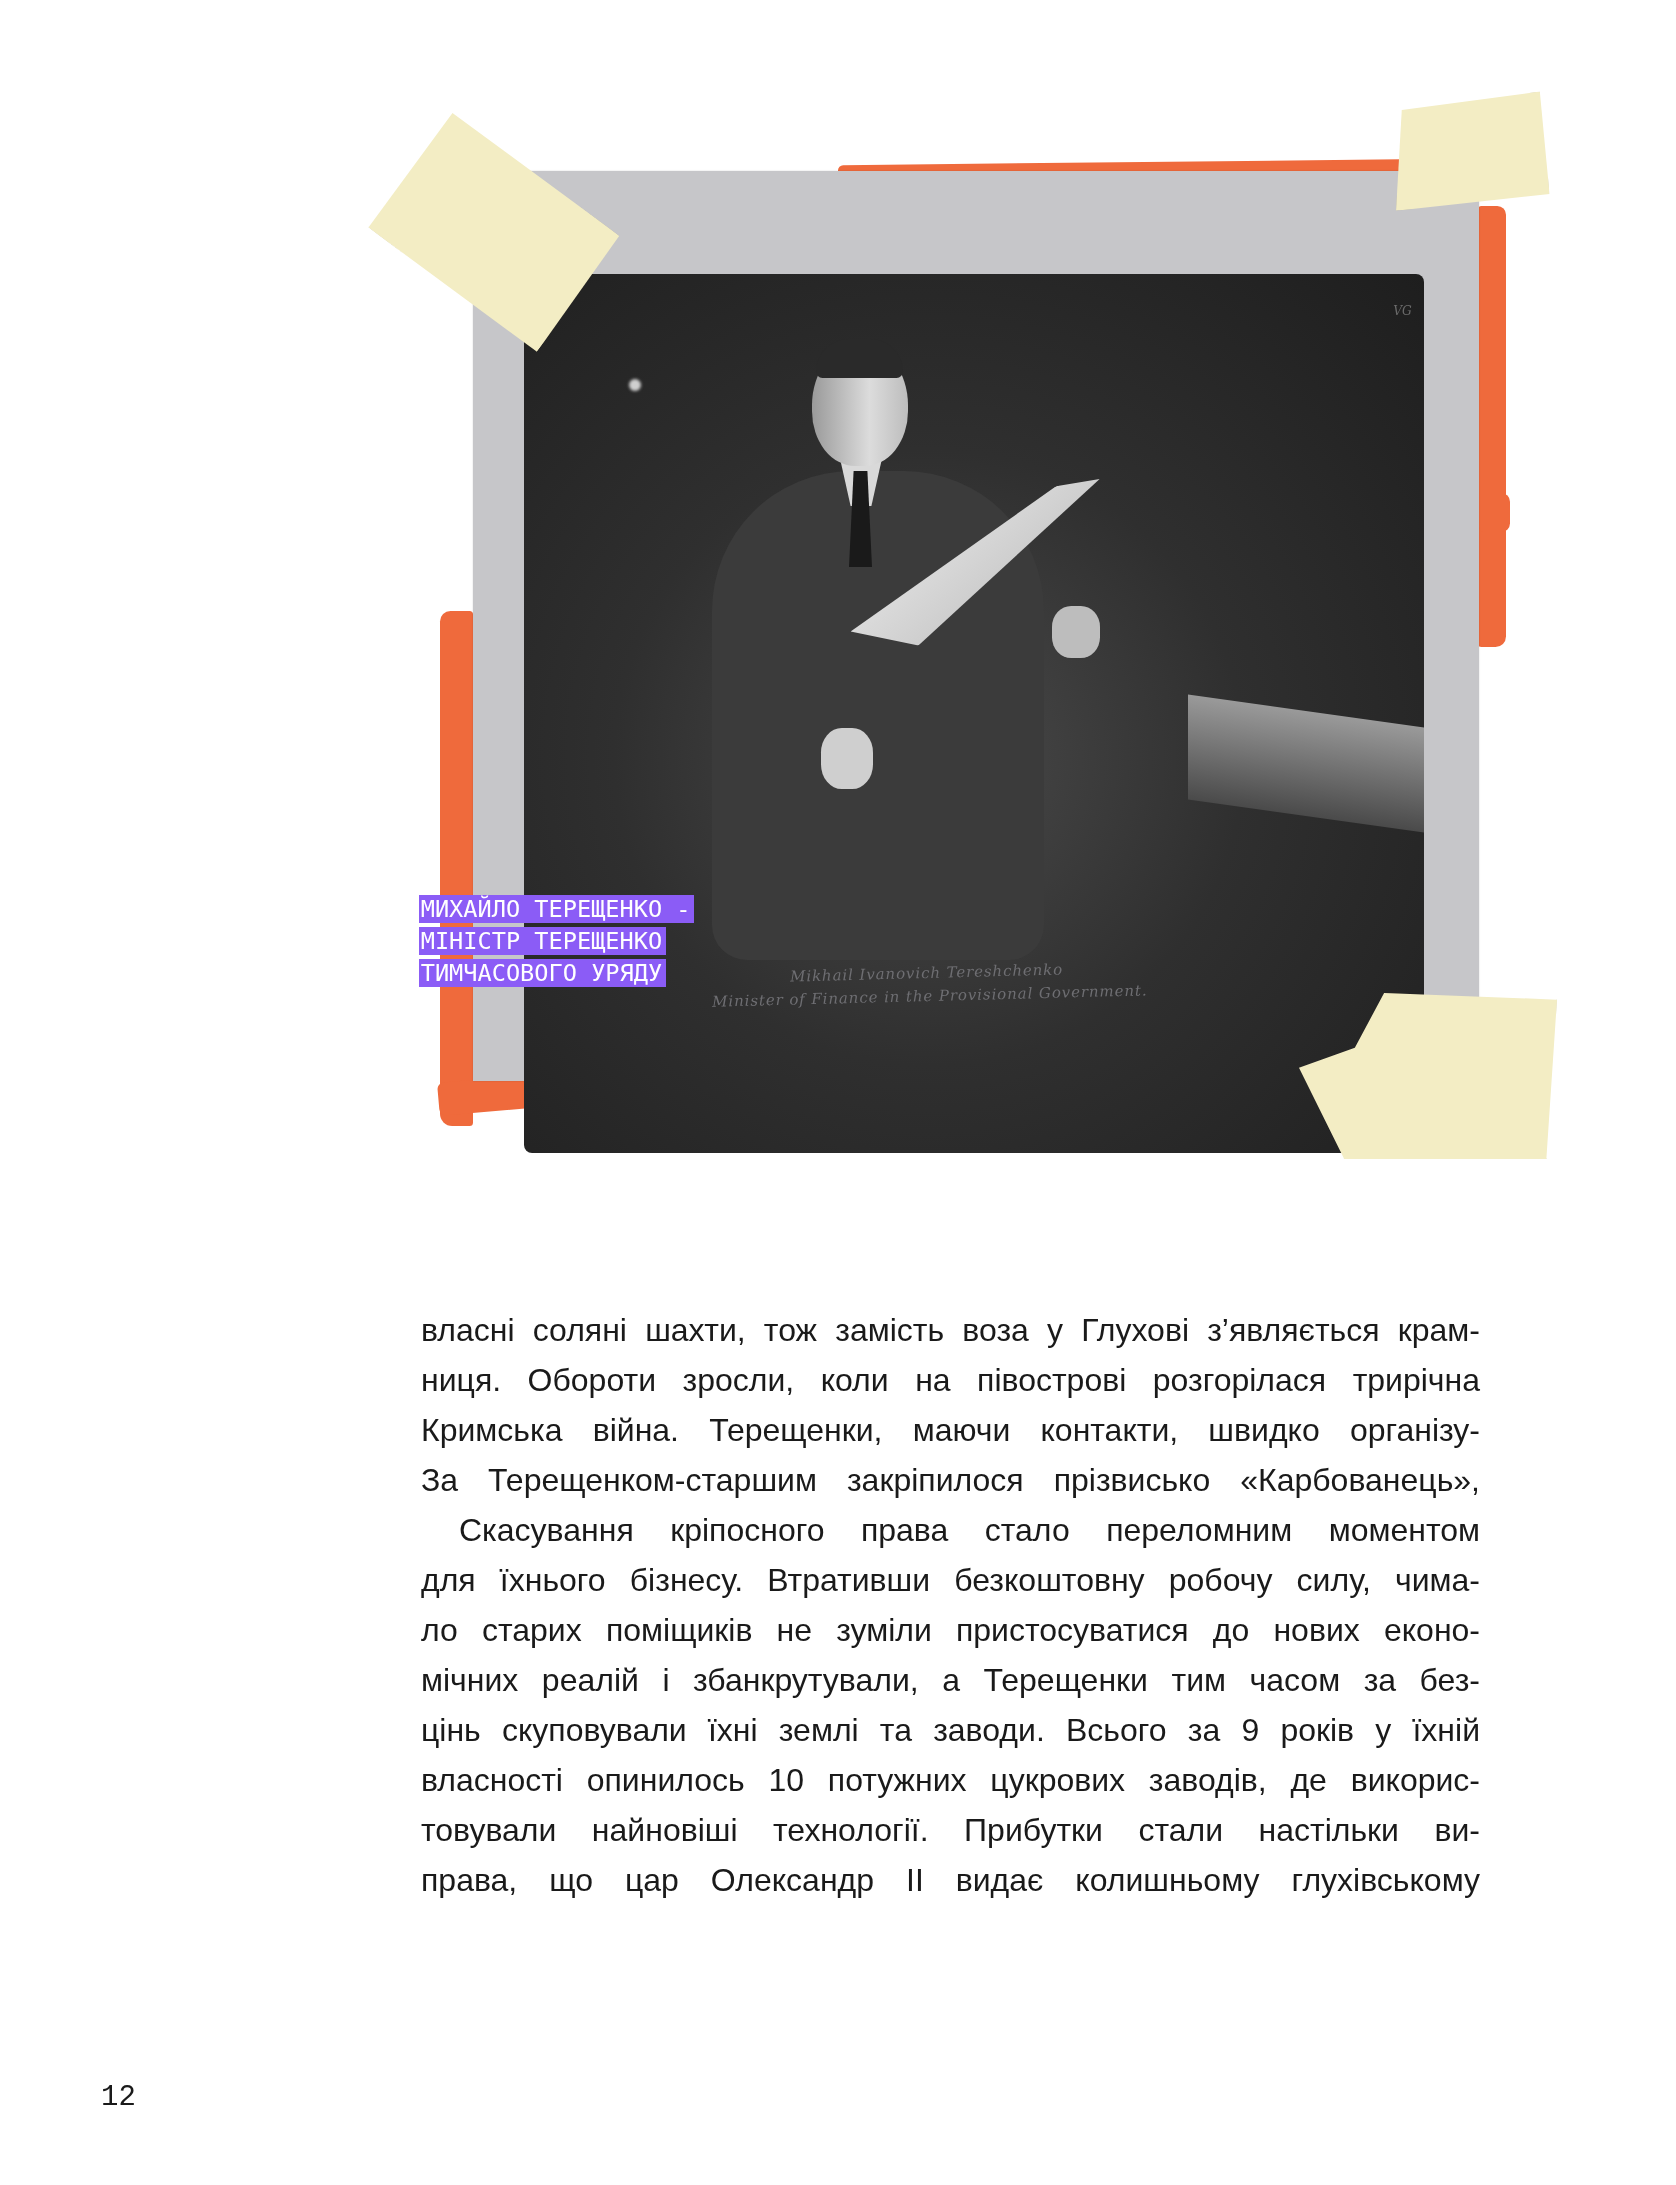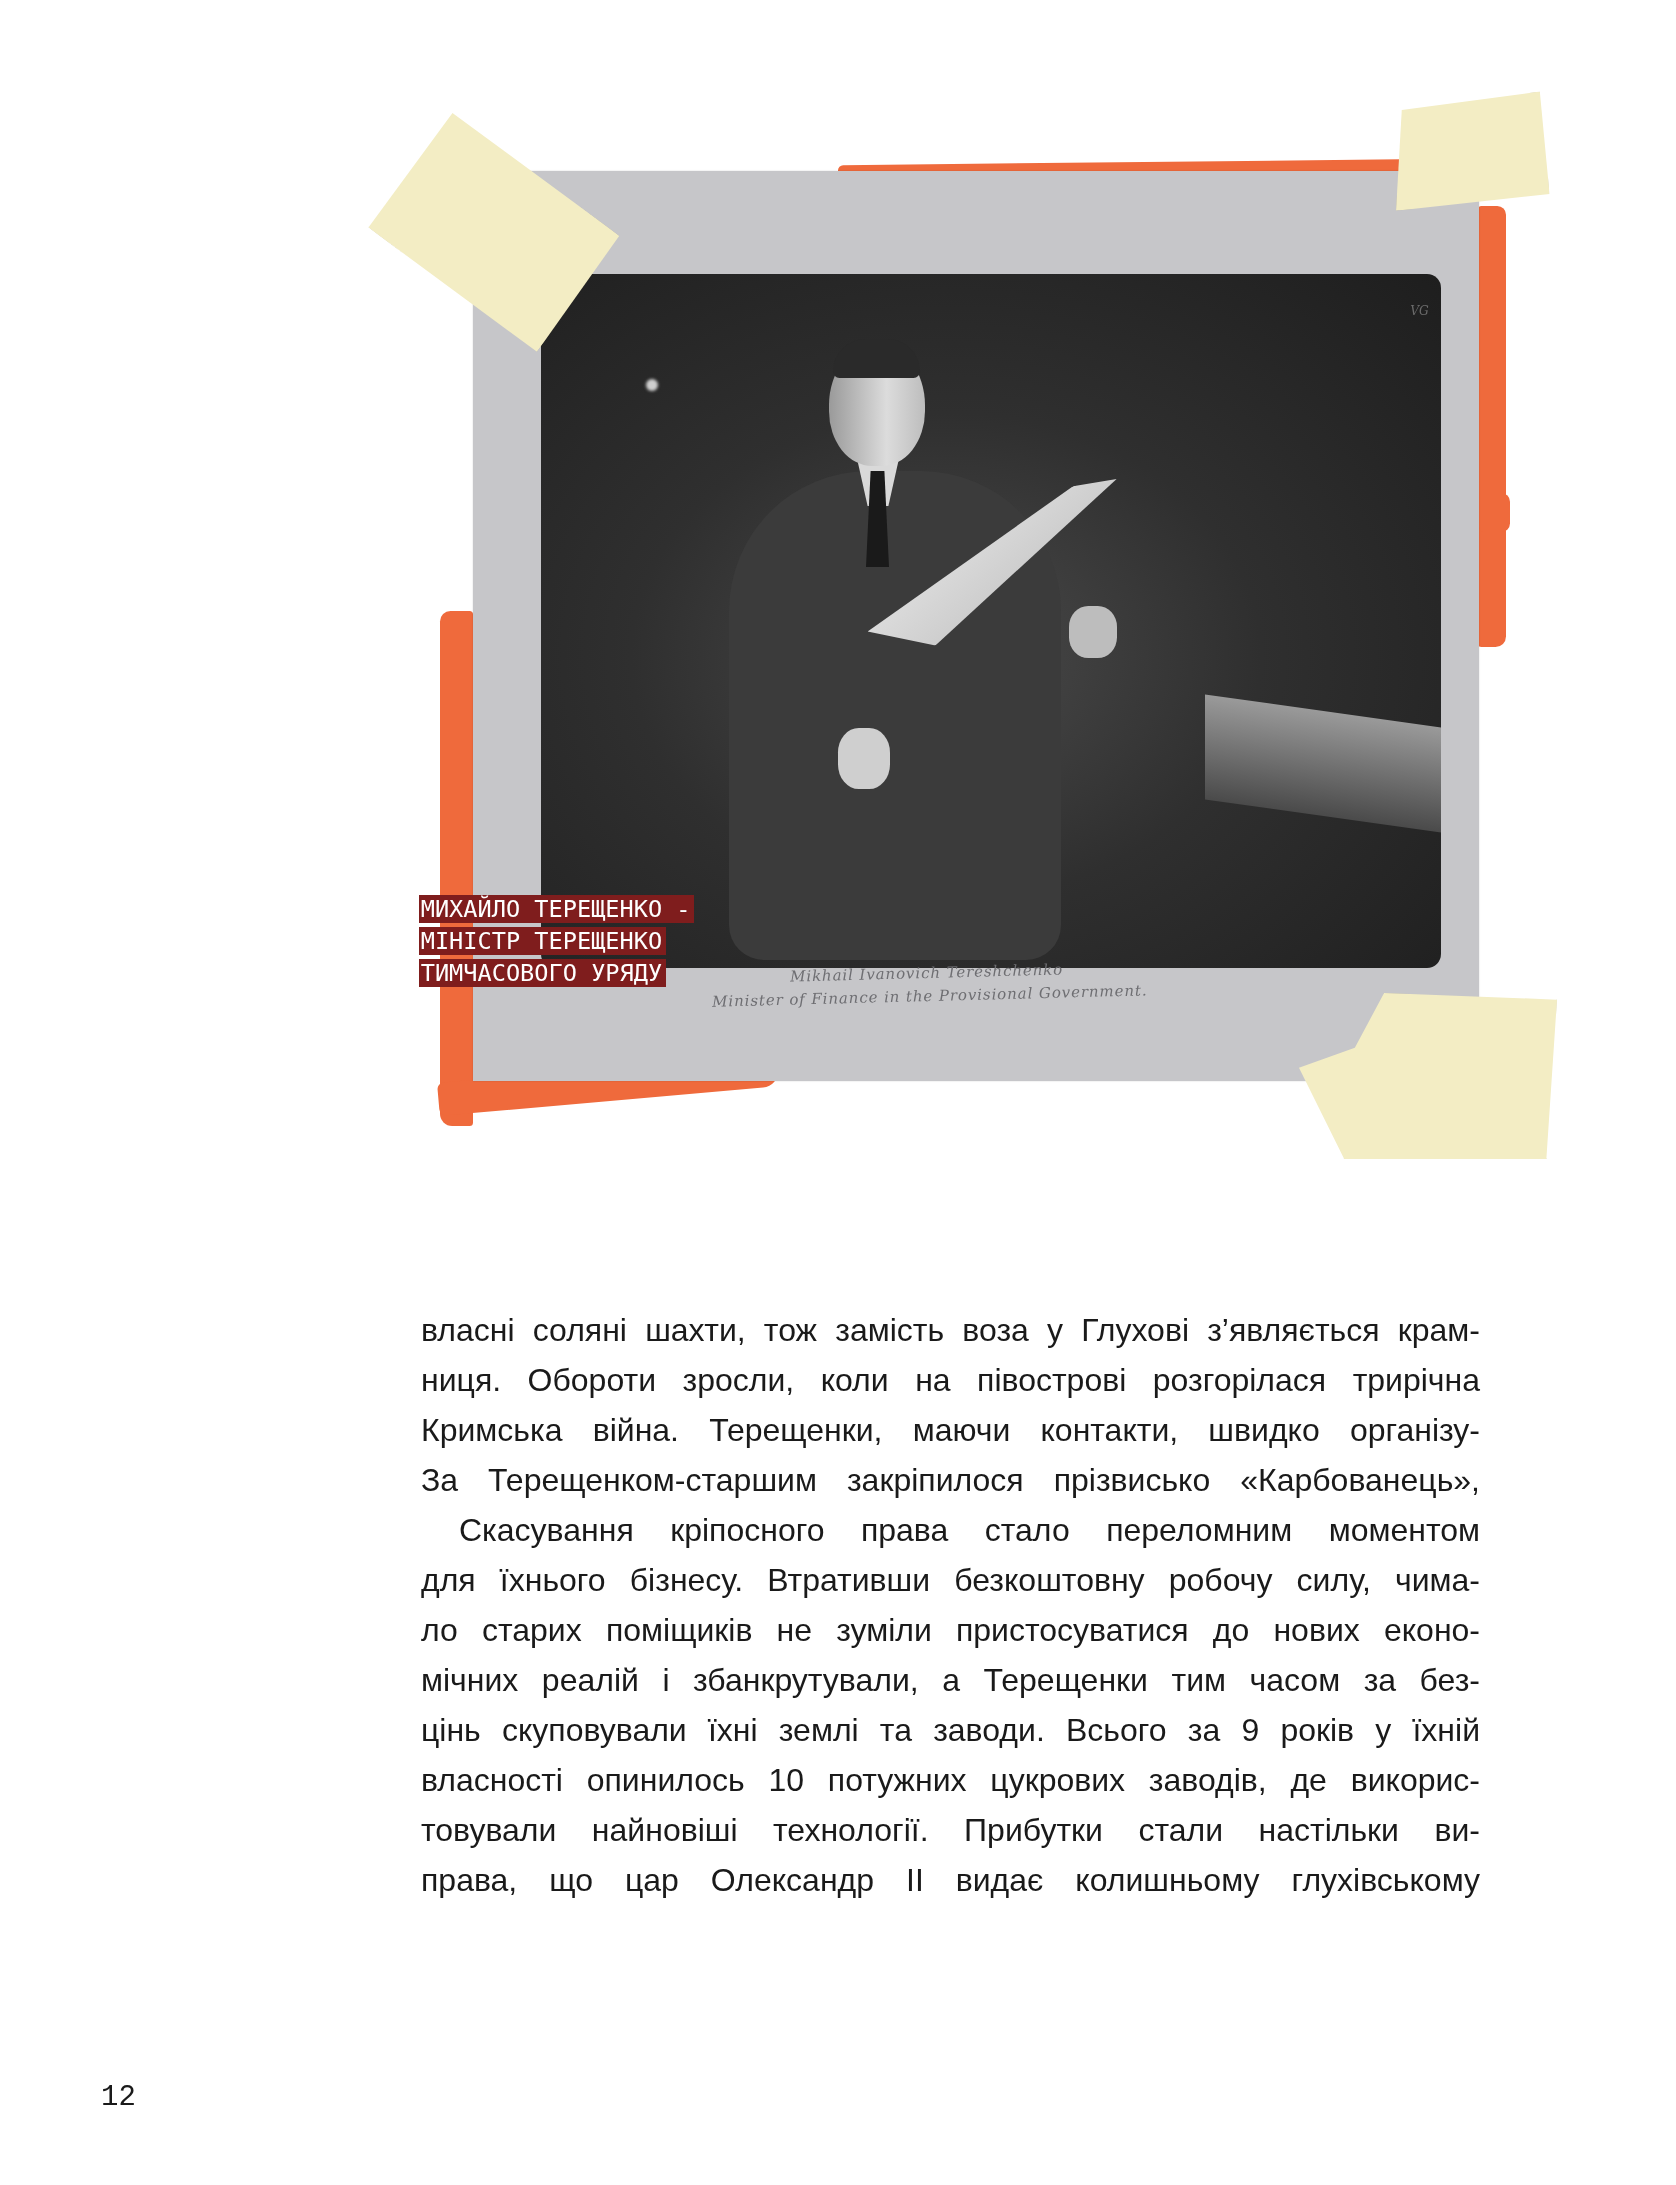--- a/index.html
+++ b/index.html
@@ -9,23 +9,23 @@
     
     .orange { position: absolute; background: #ef6a3c; }
 
     
     .mount {
       position: absolute; left: 473px; top: 171px; width: 1006px; height: 910px;
       background: #c6c6c9;
       box-shadow: 0 0 1.7px rgba(0,0,0,0.15);
     }
     .photo {
-      position: absolute; left: 541px; top: 274px; width: 900px; height: 694px;
+      position: absolute; left: 524px; top: 274px; width: 900px; height: 879px;
       background: radial-gradient(ellipse at 45% 55%, #4a4a4a 0%, #2f2f2f 45%, #1e1e1e 100%);
-      border-radius: 14px;
+      border-radius: 8px;
       overflow: hidden;
     }
     
     .fig-body {
       position: absolute; left: 188px; top: 197px; width: 332px; height: 489px;
       background: #3b3b3b; border-radius: 140px 140px 35px 35px;
     }
     .fig-collar {
       position: absolute; left: 311px; top: 162px; width: 52px; height: 70px;
       background: #d9d9d9; clip-path: polygon(0 0,100% 0,70% 100%,30% 100%);
@@ -79,21 +79,21 @@
       box-shadow: 0 0 1.7px rgba(120,110,70,0.35);
     }
 
     
     .label {
       position: absolute; left: 419px; top: 893px;
       font-family: "DejaVu Sans Mono", "Liberation Mono", monospace;
       font-size: 23.6px; line-height: 32px; color: #ffffff;
     }
     .label-line { display: block; }
-    .label-line span { background: #7f1d1d; padding: 0 3.5px 0 1.7px; white-space: pre; }
+    .label-line span { background: #8b5cf6; padding: 0 3.5px 0 1.7px; white-space: pre; }
 
     
     .body-text {
       position: absolute; left: 421px; top: 1305px; width: 1059px;
       font-family: Liberation Sans, sans-serif; font-size: 32px; color: #1a1a1a;
     }
     .line {
       display: block; height: 50px; line-height: 50px; white-space: nowrap;
       text-align: justify; text-align-last: justify;
     }

